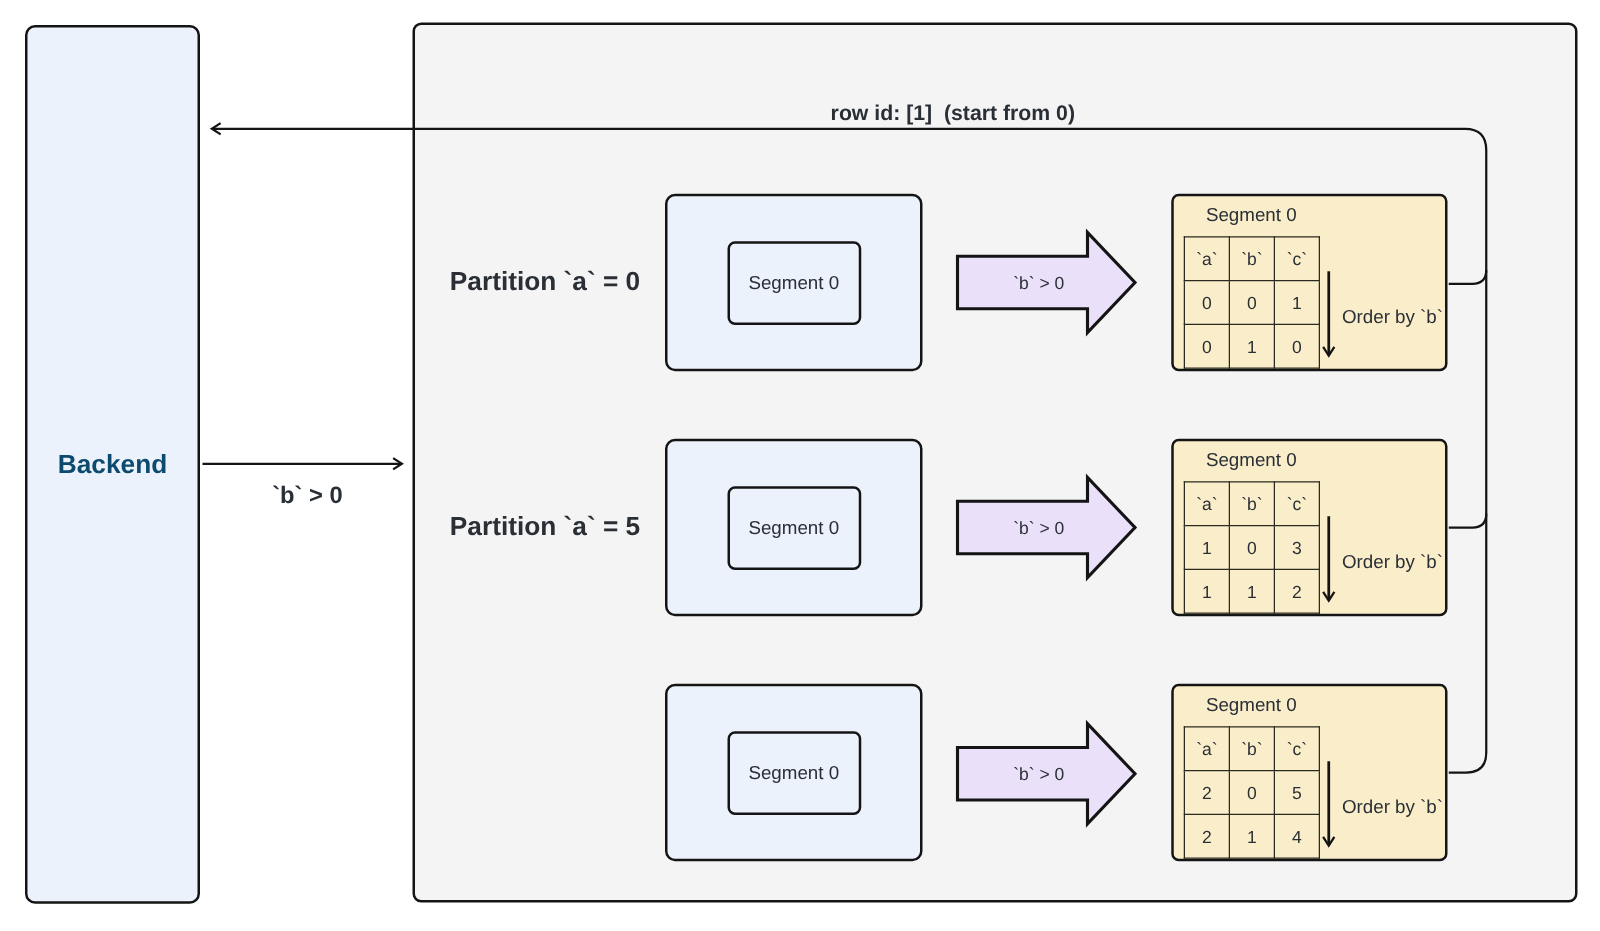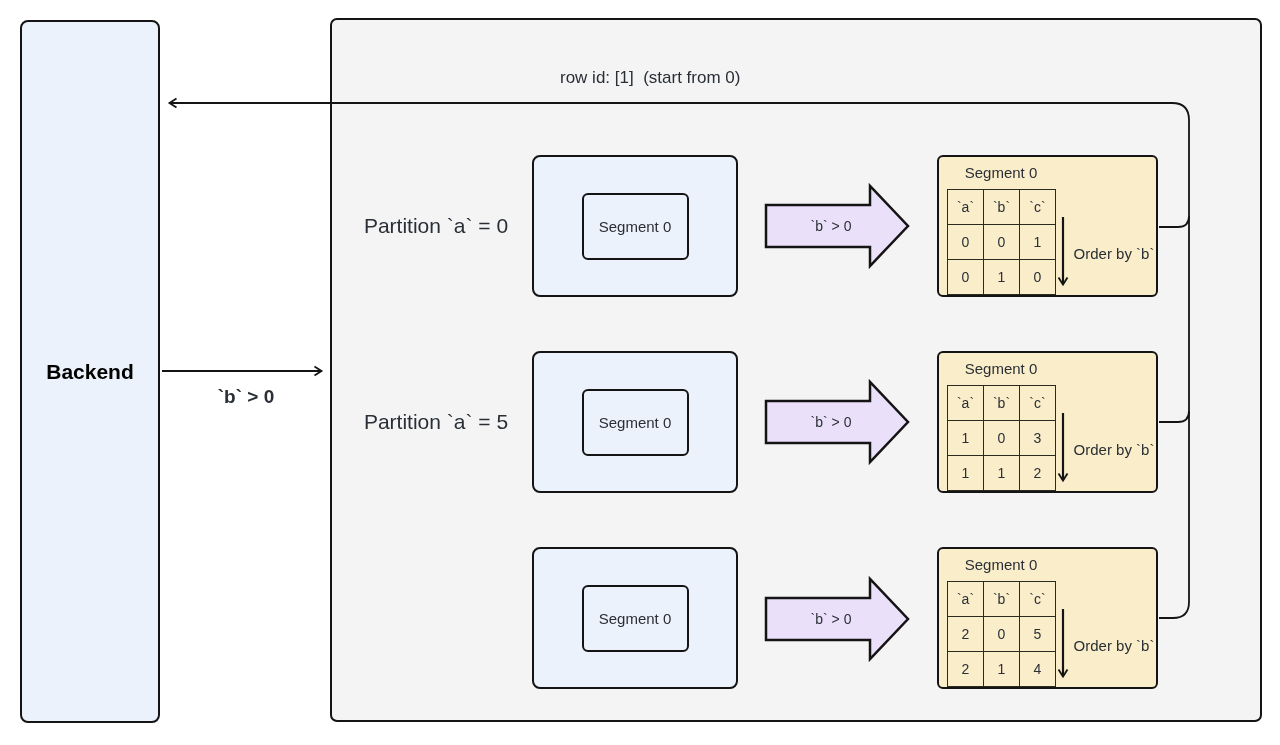--- a/index.html
+++ b/index.html
@@ -21,53 +21,53 @@
     position: absolute;
     left: 20px; top: 20px;
     width: 140px; height: 703px;
     background: #ecf2fb;
     border: 2px solid #141414;
     border-radius: 8px;
     display: flex; align-items: center; justify-content: center;
     z-index: 1;
   }
   .backend-box span {
-    font-weight: bold; font-size: 21px; color: #000000;
+    font-weight: bold; font-size: 21px; color: #0c4a6e;
   }
   .container-box {
     position: absolute;
     left: 330px; top: 18px;
     width: 932px; height: 704px;
     background: #f4f4f5;
     border: 2px solid #141414;
     border-radius: 7px;
     z-index: 0;
   }
 
   
   .top-label {
     position: absolute;
-    left: 560px; top: 68px; width: 300px; height: 22px;
-    text-align: left;
-    font-weight: normal; font-size: 17px;
+    left: 560px; top: 81px; width: 300px; height: 22px;
+    text-align: right;
+    font-weight: bold; font-size: 17px;
     white-space: pre;
     z-index: 6;
   }
   .feed-label {
     position: absolute;
     left: 166px; top: 386px; width: 160px; height: 24px;
     text-align: center;
     font-weight: bold; font-size: 19px;
     z-index: 6;
   }
   .part-label {
     position: absolute;
     left: 340px; width: 192px; height: 30px;
     text-align: center;
-    font-weight: normal; font-size: 21px;
+    font-weight: bold; font-size: 21px;
     line-height: 30px;
     z-index: 3;
   }
   .filter-label {
     position: absolute;
     left: 781px; width: 100px; height: 18px;
     text-align: center;
     font-size: 14px; line-height: 18px;
     z-index: 6;
   }

